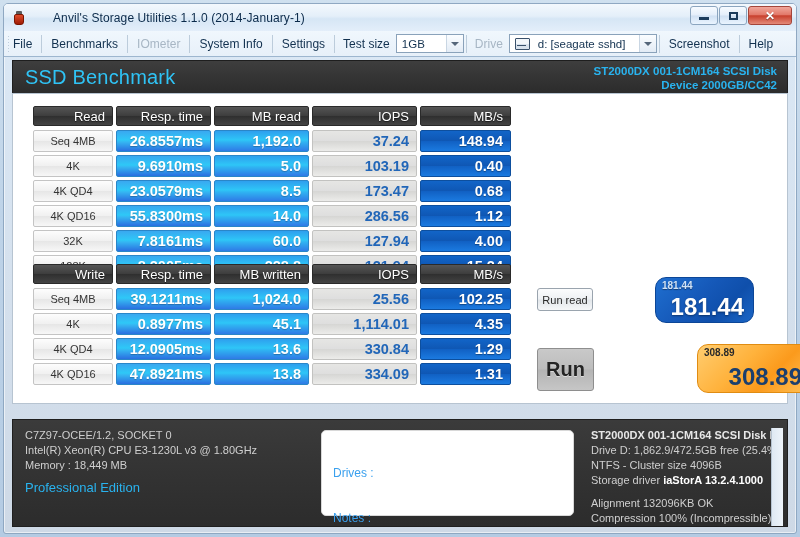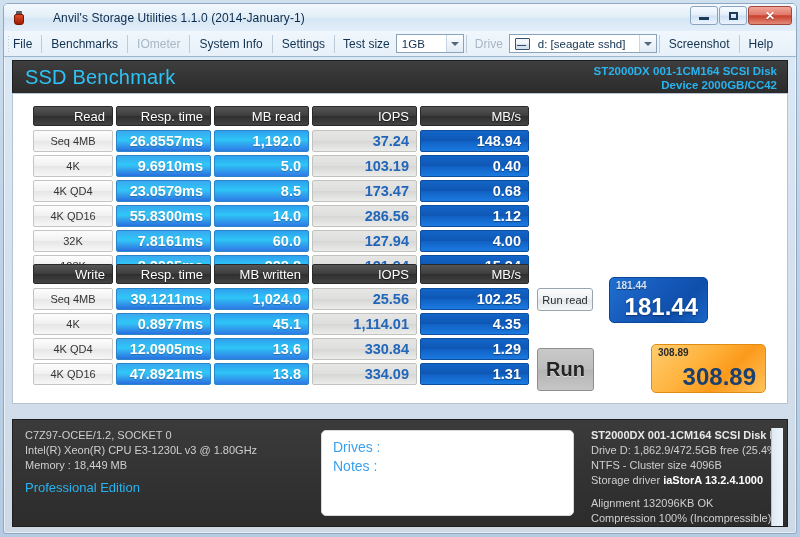--- a/index.html
+++ b/index.html
@@ -159,21 +159,21 @@
     border-radius:2px;
     margin-right:3px;
   }
   .cell.right { justify-content:flex-end; padding-right:7px; }
   .cell.center { justify-content:center; }
 
   .c-label { width:80px; }
   .c-resp  { width:95px; }
   .c-mb    { width:95px; }
   .c-iops  { width:105px; }
-  .c-mbs   { width:109px; margin-right:0; }
+  .c-mbs   { width:91px; margin-right:0; }
 
   .hcell {
     background: linear-gradient(to bottom,#555555 0%, #3d3d3d 50%, #2f2f2f 51%, #434343 100%);
     color:#ffffff; font-size:13px;
     border:1px solid #2a2a2a;
     text-shadow: 0 1px 1px rgba(0,0,0,.6);
   }
   .lcell {
     background: linear-gradient(to bottom,#fdfdfd 0%, #f0f0f0 50%, #e6e6e6 51%, #f7f7f7 100%);
     border:1px solid #c4c4c4;
@@ -215,22 +215,23 @@
   .runbtn.write { left:524px; top:338px; width:56px; height:23px; }
   .runbtn.main  {
     left:524px; top:254px; width:57px; height:43px;
     font-size:20px; font-weight:bold; color:#242424;
     background: linear-gradient(to bottom,#c9c9c9 0%, #bdbdbd 48%, #b4b4b4 52%, #c6c6c6 100%);
     border:1px solid #8e8e8e;
     text-shadow: 0 1px 0 rgba(255,255,255,.5);
   }
 
   .score {
-    position:absolute; border-radius:5px; box-sizing:border-box;
+    position:absolute; border-radius:11px; box-sizing:border-box;
     overflow:hidden;
+    margin-left:46px;
   }
   .score .small {
     position:absolute; left:6px; top:2px;
     font-size:10px; font-weight:bold; line-height:11px;
   }
   .score .big {
     position:absolute; right:9px; bottom:2px;
     font-size:24px; font-weight:bold; line-height:26px;
   }
   .score.blue {
@@ -263,21 +264,21 @@
   }
   .sysinfo .edition {
     margin-top:7px; font-size:13px; font-weight:normal; color:#29b3ef;
   }
   .notesbox {
     position:absolute; left:308px; top:10px; width:253px; height:86px;
     background:#ffffff; border:1px solid #d8d8d8; border-radius:5px;
     box-sizing:border-box; padding:7px 0 0 11px;
   }
   .notesbox .nl {
-    font-size:14px; color:#3aa0ee; line-height:19px;
+    font-size:12px; color:#3aa0ee; line-height:19px;margin-top:26px;
   }
   .diskinfo {
     position:absolute; left:578px; top:8px; right:4px;
     font-size:11px; color:#cfcfcf; line-height:15px;
     overflow:hidden; white-space:nowrap;
   }
   .diskinfo .hdr { font-weight:bold; color:#e8e8e8; }
   .diskinfo b { color:#ffffff; }
   .diskinfo .gap { height:8px; }
 

